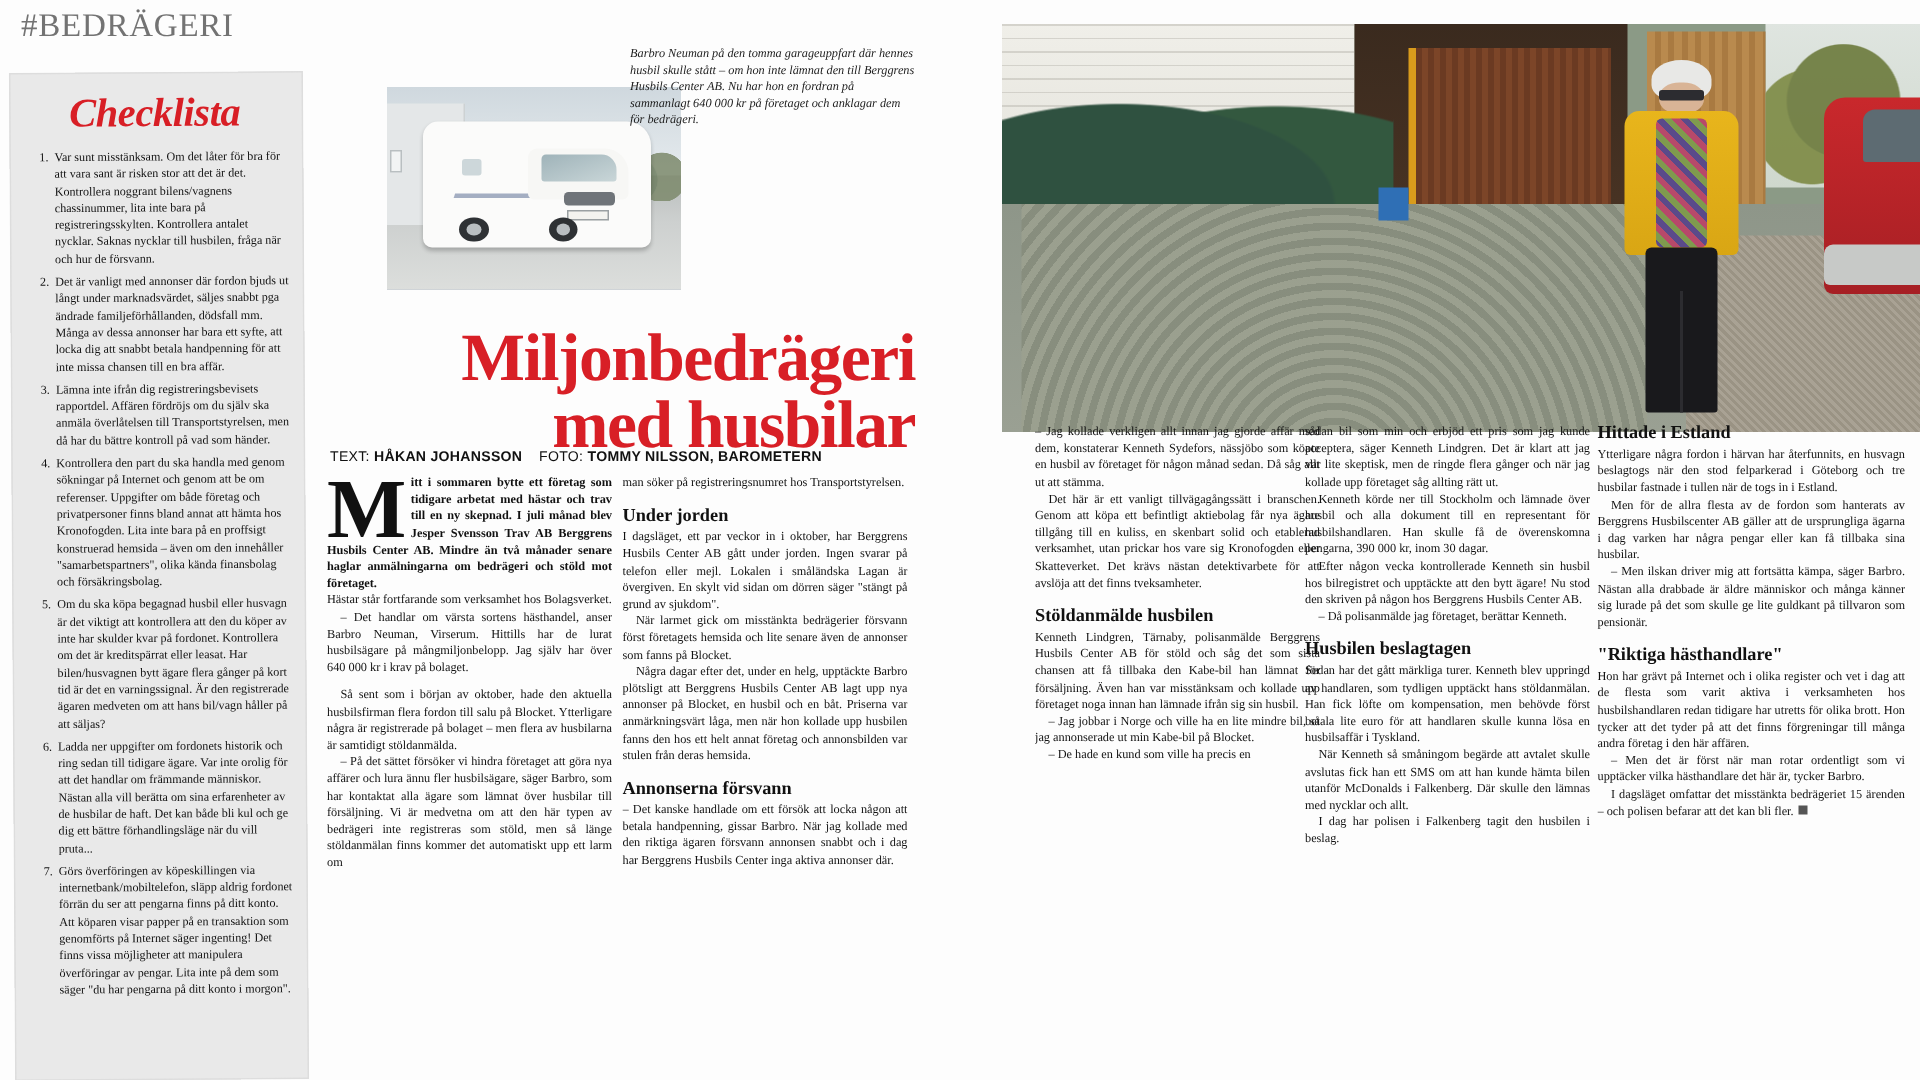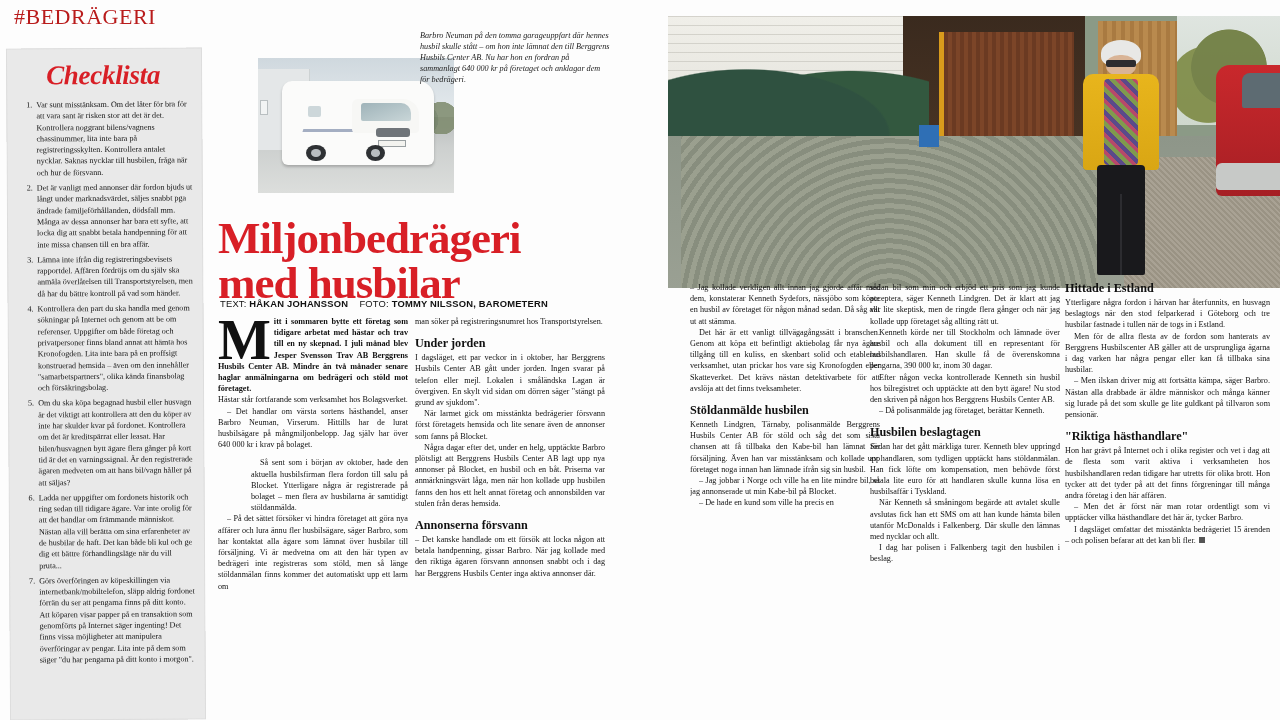--- a/index.html
+++ b/index.html
@@ -9,21 +9,21 @@
     font-family:"Liberation Serif", serif;
     color:#111;
     position:relative;
   }
   .page{position:absolute;inset:0;background:#fdfdfd;}
 
   
   .kicker{
     position:absolute;left:14px;top:4px;
     font-family:"Liberation Serif", serif;
-    font-size:22px;letter-spacing:.5px;color:#b91c1c;
+    font-size:22px;letter-spacing:.5px;color:#737373;
     font-weight:400;
   }
 
   
   .checklist{
     position:absolute;left:8px;top:48px;width:196px;height:672px;
     background:#e9e9e9;
     box-shadow:0 0 0 1px #dddddd inset;
     padding:6px 10px 0 8px;
     box-sizing:border-box;
@@ -86,20 +86,21 @@
     background:#8e9bb4;transform:skewX(-18deg);opacity:.8;}
 
   
   .headline{
     position:absolute;left:218px;top:186px;width:392px;
     color:#d81f26;
     font-family:"Liberation Serif", serif;
     font-weight:bold;
     font-size:45px;line-height:45px;
     letter-spacing:-1px;
+    text-align:right;
   }
   .byline{
     position:absolute;left:220px;top:298px;width:400px;
     font-family:"Liberation Sans", sans-serif;
     font-size:9.4px;font-weight:bold;letter-spacing:.2px;
   }
   .byline .lbl{font-weight:normal;}
 
   
   .caption{
@@ -185,21 +186,21 @@
   .col.c3{left:472px;}
   .col.c4{left:652px;}
   .col.c5{left:847px;width:205px;}
 
   
   .col.c3,.col.c4{top:-34px;height:438px;}
   .col.c5{top:-44px;height:448px;}
 
   .col p{margin:0 0 0 0;text-indent:9px;}
   .col p.noind{text-indent:0;}
-  .col p.gap{margin-top:7px;margin-left:33px;}
+  .col p.gap{margin-top:7px;}
   h3.sub{
     font-family:"Liberation Serif", serif;
     font-weight:bold;font-size:12.2px;line-height:14px;
     margin:9px 0 2px 0;text-indent:0;
   }
   .dropcap{
     float:left;
     font-family:"Liberation Serif", serif;
     font-weight:bold;
     font-size:56px;line-height:44px;

